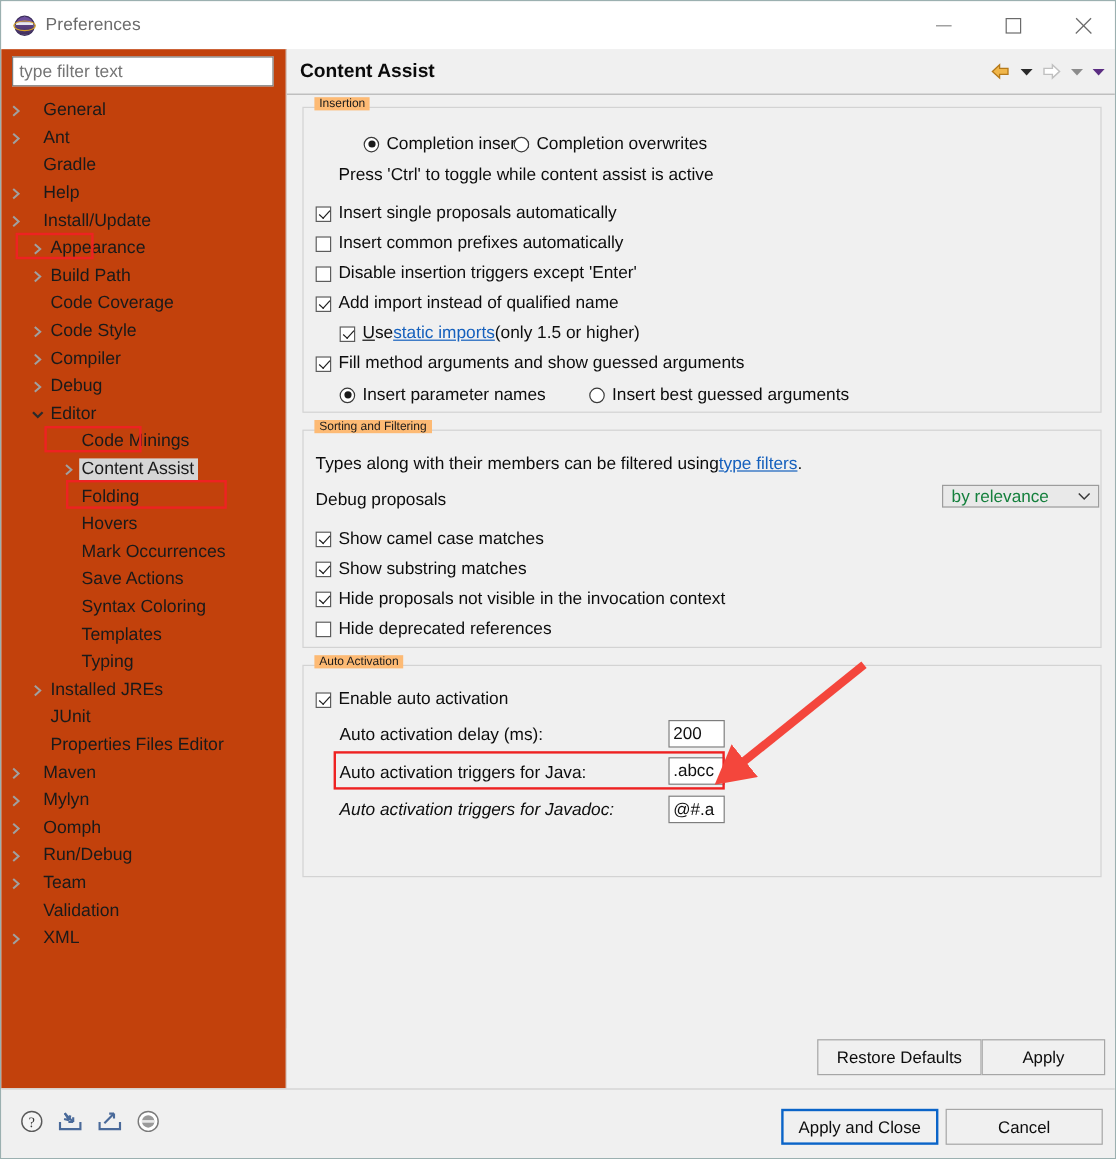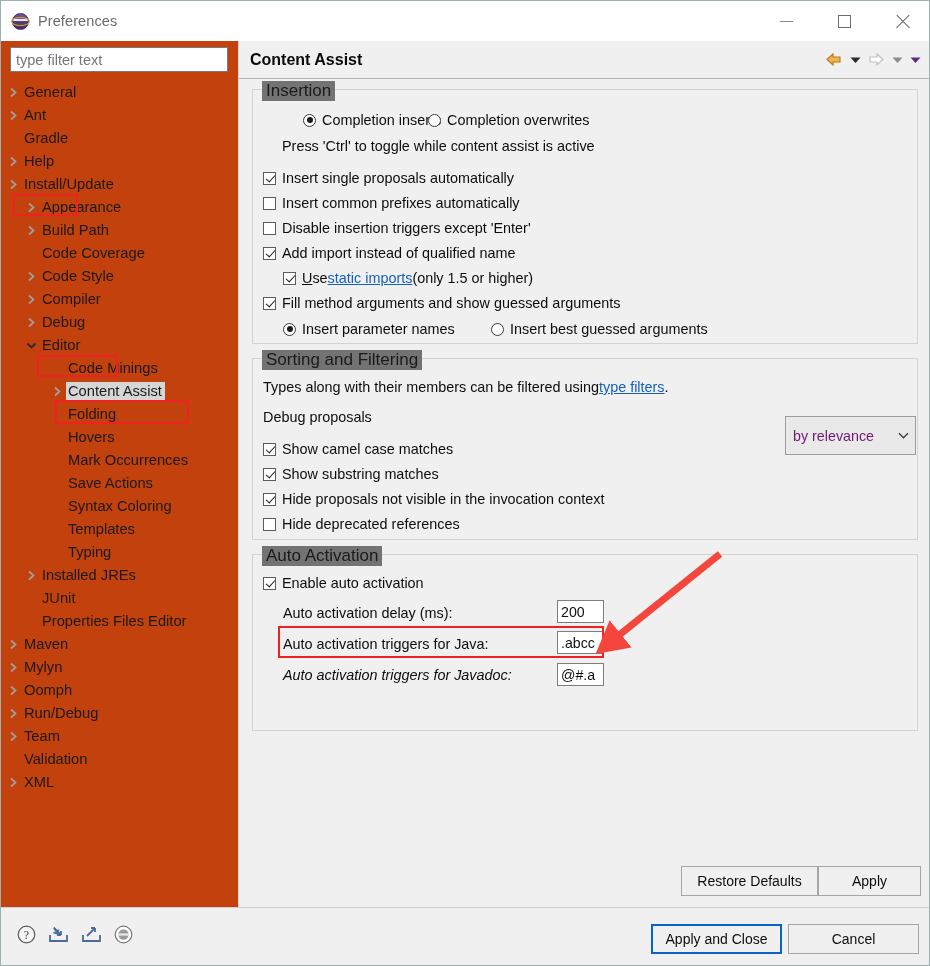--- a/index.html
+++ b/index.html
@@ -98,21 +98,21 @@
   .tnode .arrow {
     width: 17px; flex: 0 0 17px;
     display: flex; align-items: center; justify-content: center;
     color: #9a9a9a; font-size: 12px;
   }
   .tnode .arrow svg { display:block; }
   .tnode.sel .lbl {
     background: #d6d6d6;
   }
   .tnode .lbl { padding: 1px 3px 2px 2px; }
-  .ind0 { padding-left: 4px; }
+  .ind0 { padding-left: 4px; gap: 12px; }
   .ind1 { padding-left: 22px; }
   .ind2 { padding-left: 48px; }
   .noarrow { width: 17px; flex: 0 0 17px; }
 
   
   .rightpane {
     position: absolute; left: 238px; top: 40px;
     width: 692px; height: 866px;
     background: #f0f0f0;
   }
@@ -135,22 +135,22 @@
     background: #b4b4b4;
   }
 
   .group {
     position: absolute;
     border: 1px solid #d3d3d3;
     background: #f0f0f0;
   }
   .group > .legend {
     position: absolute; top: -9px; left: 9px;
-    background: #737373; padding: 0 4px;
-    font-size: 17px; color: #1a1a1a;
+    background: #fdba74; padding: 0 4px;
+    font-size: 10px; color: #1a1a1a;
   }
 
   .row { position: absolute; display: flex; align-items: center; font-size: 14.4px; color:#0d0d0d; white-space: nowrap;}
 
   
   .cb {
     width: 13px; height: 13px; flex: 0 0 13px;
     border: 1px solid #5c5c5c; background: #fff;
     margin-right: 6px; position: relative;
   }
@@ -172,27 +172,26 @@
   }
 
   .txtfield {
     border: 1px solid #7d7d7d; background: #fff;
     font-family: "Liberation Sans", sans-serif;
     font-size: 14.2px; color: #111;
     padding: 1px 3px; height: 23px;
     outline: none;
   }
   .combo {
-    height: 39px; border: 1px solid #9c9c9c;
+    height: 19px; border: 1px solid #9c9c9c;
     background: #e9e9e9;
     display:flex; align-items:center;
-    font-size: 14.3px; color: #701a75;
+    font-size: 14.3px; color: #15803d;
     padding-left: 7px;
     cursor: default;
-    margin-top: 12px;
   }
   .combo .cval { flex: 1; }
   .combo .carr { width: 24px; display:flex; align-items:center; justify-content:center; color:#3a3a3a; }
 
   .link { color: #1560bd; text-decoration: underline; cursor: pointer; }
   .mnem { text-decoration: underline; }
 
   
   .btnbar {
     position: absolute; left: 238px; top: 856px;

